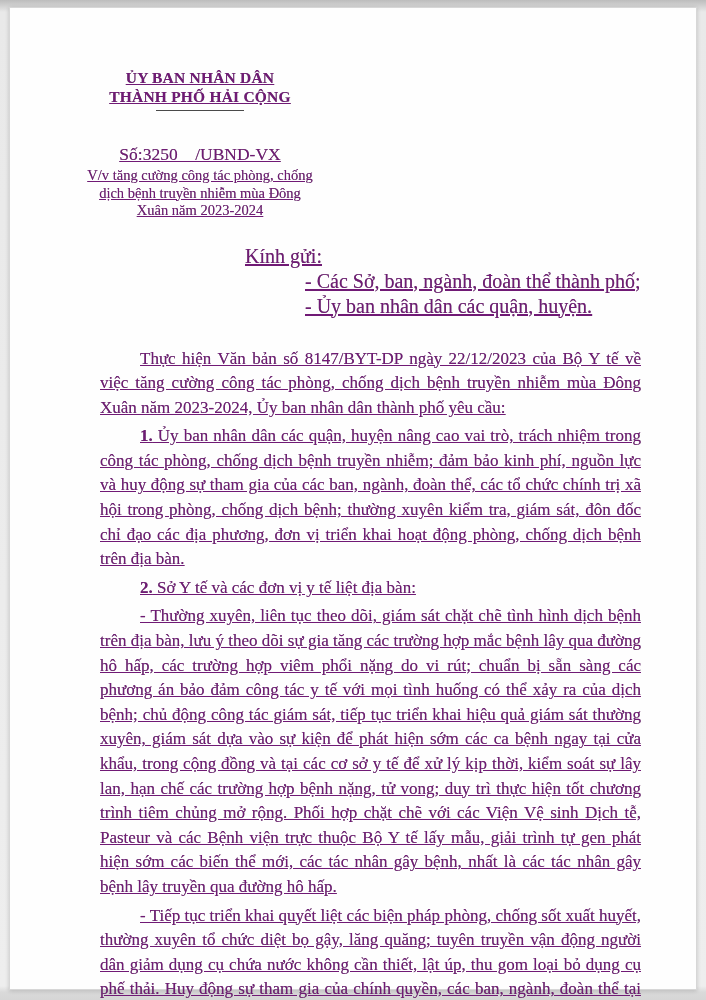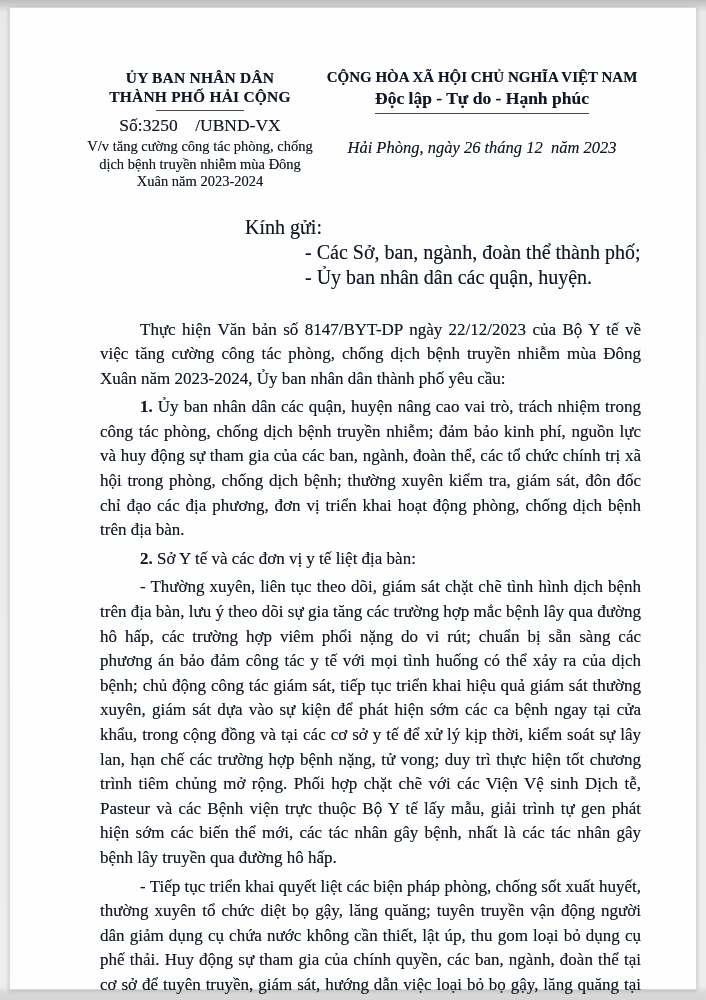--- a/index.html
+++ b/index.html
@@ -17,41 +17,42 @@
       #eeeeee calc(100% - 14px), #dadada calc(100% - 8px), #d6d6d6 100%);
   }
   .page {
     position: absolute;
     top: 7px; left: 9px; right: 9px; bottom: 10px;
     background: #fefefe;
     border: 1px solid #d7d7d7;
     box-shadow: 0 1px 4px rgba(0,0,0,0.18);
     box-sizing: border-box;
     padding: 60px 55px 18px 90px;
-    color: #0f172a;
+    color: #701a75;
     text-shadow: 0 0 0.6px rgba(40,40,40,0.55);
+    text-decoration: underline;
   }
   
   .doc-header { display: flex; justify-content: space-between; align-items: flex-start; }
   .col-left  { width: 228px; flex: 0 0 auto; margin-left: -14px; text-align: center; }
   .col-right { width: 318px; flex: 0 0 auto; text-align: center; }
   .auth-line {
     font-weight: bold;
     font-size: 15.5px;
     line-height: 19px;
     letter-spacing: 0.2px;
     white-space: nowrap;
   }
   .nat-line1 { font-weight: bold; font-size: 15px; line-height: 19px; white-space: nowrap; }
   .nat-line2 { font-weight: bold; font-size: 17.5px; line-height: 22px; white-space: nowrap; }
   .rule { height: 0; border-bottom: 1.5px solid #4a4a4a; margin: 4px auto 0 auto; }
   .rule-left  { width: 88px; }
   .rule-right { width: 214px; }
   .doc-number {
-    margin-top: 3px;
+    margin-top: 32px;
     font-size: 17.5px;
     line-height: 22px;
     white-space: pre;
   }
   .doc-subject {
     margin-top: 2px;
     font-size: 14.5px;
     line-height: 17.5px;
   }
   .place-date {
@@ -82,26 +83,20 @@
   <div class="page">
 
     <header class="doc-header">
       <div class="col-left">
         <div class="auth-line">ỦY BAN NHÂN DÂN</div>
         <div class="auth-line">THÀNH PHỐ HẢI CỘNG</div>
         <div class="rule rule-left"></div>
         <div class="doc-number">Số:3250    /UBND-VX</div>
         <div class="doc-subject">V/v tăng cường công tác phòng, chống dịch bệnh truyền nhiễm mùa Đông Xuân năm 2023-2024</div>
       </div>
-      <div class="col-right">
-        <div class="nat-line1">CỘNG HÒA XÃ HỘI CHỦ NGHĨA VIỆT NAM</div>
-        <div class="nat-line2">Độc lập - Tự do - Hạnh phúc</div>
-        <div class="rule rule-right"></div>
-        <div class="place-date">Hải Phòng, ngày 26 tháng 12  năm 2023</div>
-      </div>
     </header>
 
     <section class="salutation">
       <div class="kinh-gui">Kính gửi:</div>
       <div class="recipient">- Các Sở, ban, ngành, đoàn thể thành phố;</div>
       <div class="recipient">- Ủy ban nhân dân các quận, huyện.</div>
     </section>
 
     <section class="doc-body">
       <p class="para">Thực hiện Văn bản số 8147/BYT-DP ngày 22/12/2023 của Bộ Y tế về việc tăng cường công tác phòng, chống dịch bệnh truyền nhiễm mùa Đông Xuân năm 2023-2024, Ủy ban nhân dân thành phố yêu cầu:</p>

